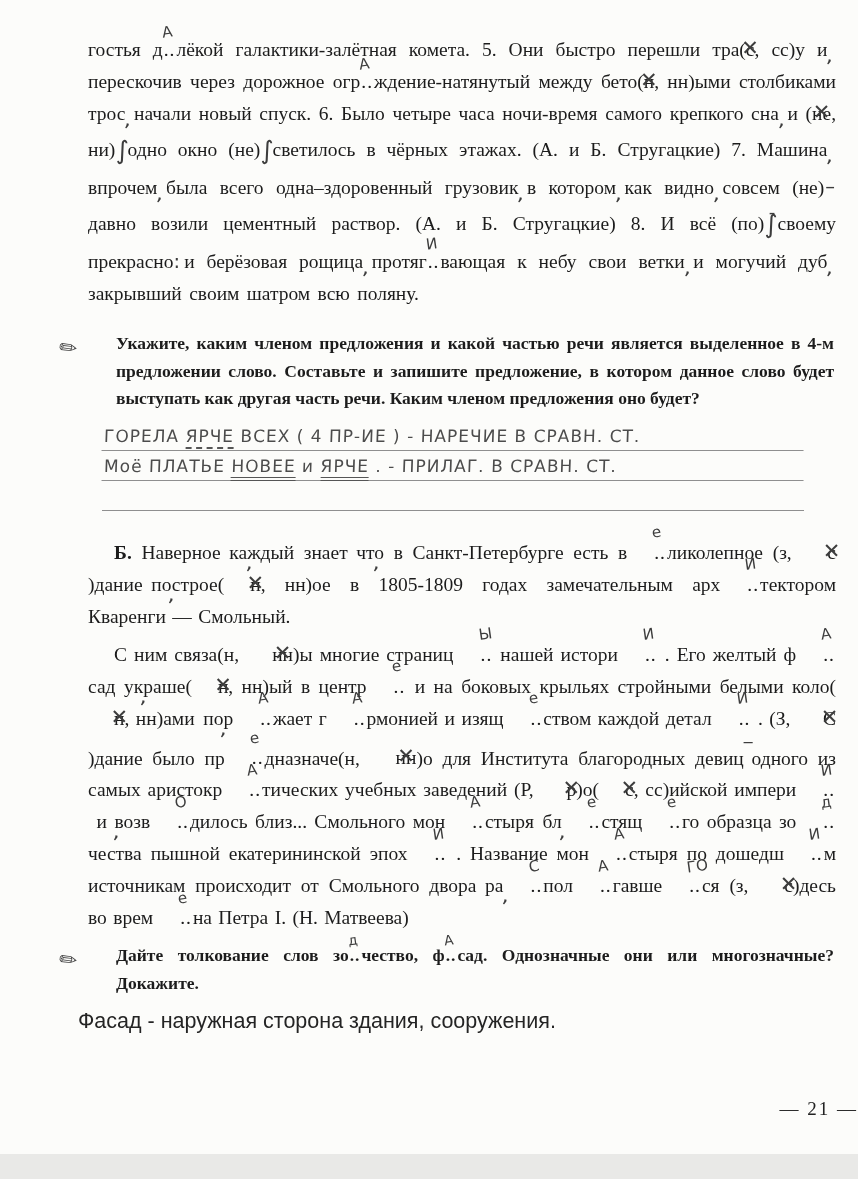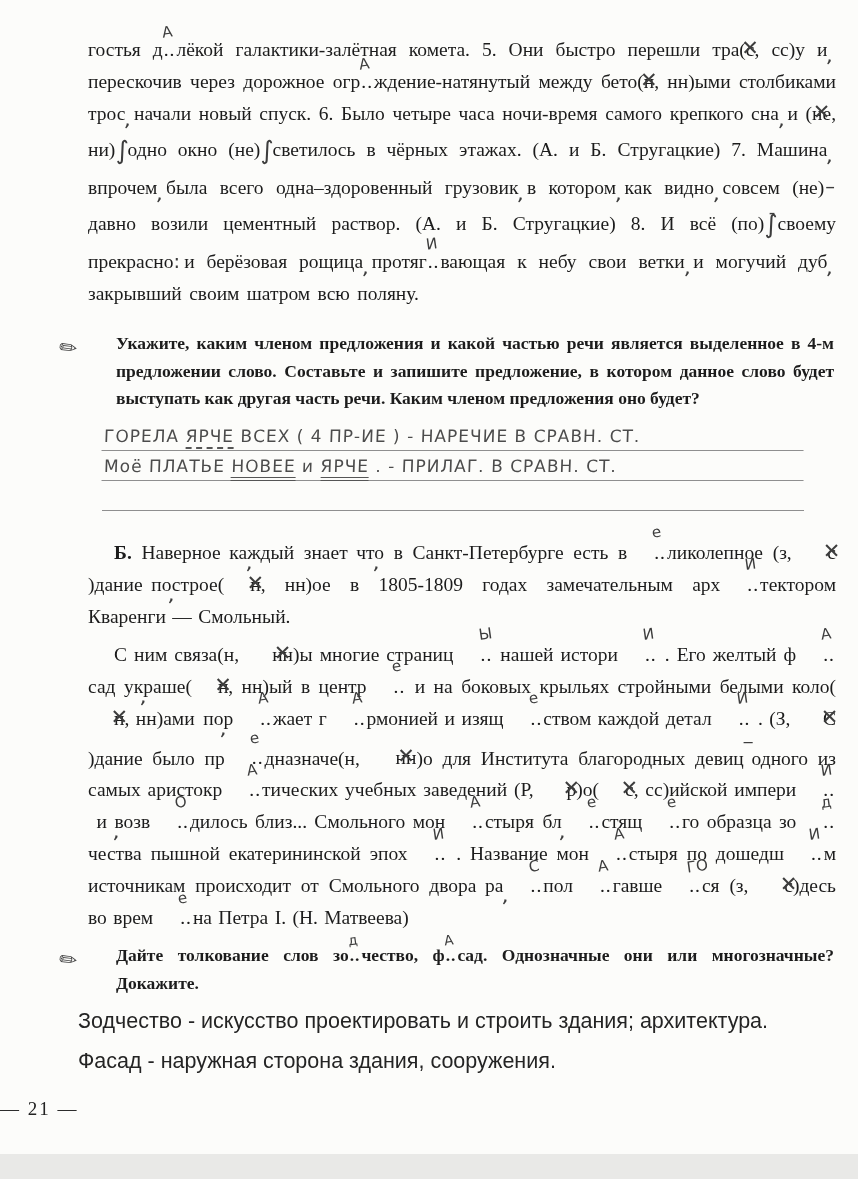--- a/index.html
+++ b/index.html
@@ -64,21 +64,21 @@
   .u-dd{border-bottom:2px dashed #555;padding-bottom:1px;}
   .u-2{border-bottom:4px double #555;padding-bottom:1px;}
   .rule-blank{height:27px;border-bottom:1.5px solid #8f8f8f;margin-bottom:2px;}
   
   .typed{width:716px;margin:10px 0 0 -10px;font-family:"Liberation Sans",sans-serif;
     font-size:21.5px;line-height:1.35;color:#242424;}
   .typed p{margin:0 0 11px 0;}
   .typed p.last{margin-top:4px;}
   
   .footer{
-    position:absolute;bottom:34px;left:0;width:100%;text-align:left;
+    position:absolute;bottom:34px;left:0;width:100%;text-align:right;
     font-size:19px;color:#222;letter-spacing:2px;
   }
 </style>
 </head>
 <body>
 
 <div class="page">
 
   <p class="para exA">гостья д<span class="gap"><span class="hw">А</span><span class="dots">..</span></span>лёкой галактики-залётная комета. 5. Они быстро перешли тра(<span class="cross">с</span>, сс)у и<span class="hwc">,</span>перескочив через дорожное огр<span class="gap"><span class="hw">А</span><span class="dots">..</span></span>ждение-натянутый между бето(<span class="cross">н</span>, нн)ыми столбиками трос<span class="hwc">,</span>начали новый спуск. 6. Было четыре часа ночи-время самого крепкого сна<span class="hwc">,</span>и (<span class="cross">не</span>, ни)<span class="mk mk-int">∫</span>одно окно (не)<span class="mk mk-int">∫</span>светилось в чёрных этажах. (А. и Б. Стругацкие) 7. Машина<span class="hwc">,</span>впрочем<span class="hwc">,</span>была всего одна–здоровенный грузовик<span class="hwc">,</span>в котором<span class="hwc">,</span>как видно<span class="hwc">,</span>совсем (не)<span class="mk mk-join">–</span>давно возили цементный раствор. (А. и Б. Стругацкие) 8. И всё (по)<span class="mk mk-hyph">∫</span>своему прекрасно<span class="mk mk-col">:</span>и берёзовая рощица<span class="hwc">,</span>протяг<span class="gap"><span class="hw">И</span><span class="dots">..</span></span>вающая к небу свои ветки<span class="hwc">,</span>и могучий дуб<span class="hwc">,</span>закрывший своим шатром всю поляну.</p>
 
@@ -96,19 +96,18 @@
   <p class="para parB indent"><span style="font-weight: bold;">Б. </span>Наверное<span class="hwc">,</span>каждый знает<span class="hwc">,</span>что в Санкт-Петербурге есть в<span class="gap"><span class="hw">е</span><span class="dots">..</span></span>ликолепное (з, <span class="cross">с</span>)дание<span class="hwc">,</span>построе(<span class="cross">н</span>, нн)ое в 1805-1809 годах замечательным арх<span class="gap"><span class="hw">И</span><span class="dots">..</span></span>тектором Кваренги — Смольный.</p>
 
   <p class="para parB parB2 indent">С ним связа(н, <span class="cross">нн</span>)ы многие страниц<span class="gap"><span class="hw">Ы</span><span class="dots">..</span></span> нашей истори<span class="gap"><span class="hw">И</span><span class="dots">..</span></span> . Его желтый ф<span class="gap"><span class="hw">А</span><span class="dots">..</span></span>сад<span class="hwc">,</span>украше(<span class="cross">н</span>, нн)ый в центр<span class="gap"><span class="hw">е</span><span class="dots">..</span></span> и на боковых крыльях стройными белыми коло(<span class="cross">н</span>, нн)ами<span class="hwc">,</span>пор<span class="gap"><span class="hw">А</span><span class="dots">..</span></span>жает г<span class="gap"><span class="hw">А</span><span class="dots">..</span></span>рмонией и изящ<span class="gap"><span class="hw">е</span><span class="dots">..</span></span>ством каждой детал<span class="gap"><span class="hw">И</span><span class="dots">..</span></span> . (З, <span class="cross">С</span>)дание было пр<span class="gap"><span class="hw">е</span><span class="dots">..</span></span>дназначе(н, <span class="cross">нн</span>)о для Института благородных девиц<span class="mk mk-over">‾</span>одного из самых аристокр<span class="gap"><span class="hw">А</span><span class="dots">..</span></span>тических учебных заведений (Р, <span class="cross">р</span>)о(<span class="cross">с</span>, сс)ийской импери<span class="gap"><span class="hw">И</span><span class="dots">..</span></span><span class="hwc">,</span>и возв<span class="gap"><span class="hw">О</span><span class="dots">..</span></span>дилось близ... Смольного мон<span class="gap"><span class="hw">А</span><span class="dots">..</span></span>стыря<span class="hwc">,</span>бл<span class="gap"><span class="hw">е</span><span class="dots">..</span></span>стящ<span class="gap"><span class="hw">е</span><span class="dots">..</span></span>го образца зо<span class="gap"><span class="hw">д</span><span class="dots">..</span></span>чества пышной екатерининской эпох<span class="gap"><span class="hw">И</span><span class="dots">..</span></span> . Название мон<span class="gap"><span class="hw">А</span><span class="dots">..</span></span>стыря по дошедш<span class="gap"><span class="hw">И</span><span class="dots">..</span></span>м источникам происходит от Смольного двора<span class="hwc">,</span>ра<span class="gap"><span class="hw">С</span><span class="dots">..</span></span>пол<span class="gap"><span class="hw">А</span><span class="dots">..</span></span>гавше<span class="gap"><span class="hw">ГО</span><span class="dots">..</span></span>ся (з, <span class="cross">с</span>)десь во врем<span class="gap"><span class="hw">е</span><span class="dots">..</span></span>на Петра I.   (Н. Матвеева)</p>
 
   <div class="task" style="margin-top:8px;margin-bottom:6px;">
     <span class="pencil">✎</span>
     <span>Дайте толкование слов зо<span class="gap"><span class="hw">д</span><span class="dots">..</span></span>чество, ф<span class="gap"><span class="hw">А</span><span class="dots">..</span></span>сад. Однозначные они или многозначные? Докажите.</span>
   </div>
 
   <div class="typed">
-    <p>Зодчество - искусство проектировать и строить здания; архитектура.</p>
     <p>Фасад - наружная сторона здания, сооружения.</p>
   </div>
 
   <div class="footer">— 21 —</div>
 
 </div>
 
 </body></html>

